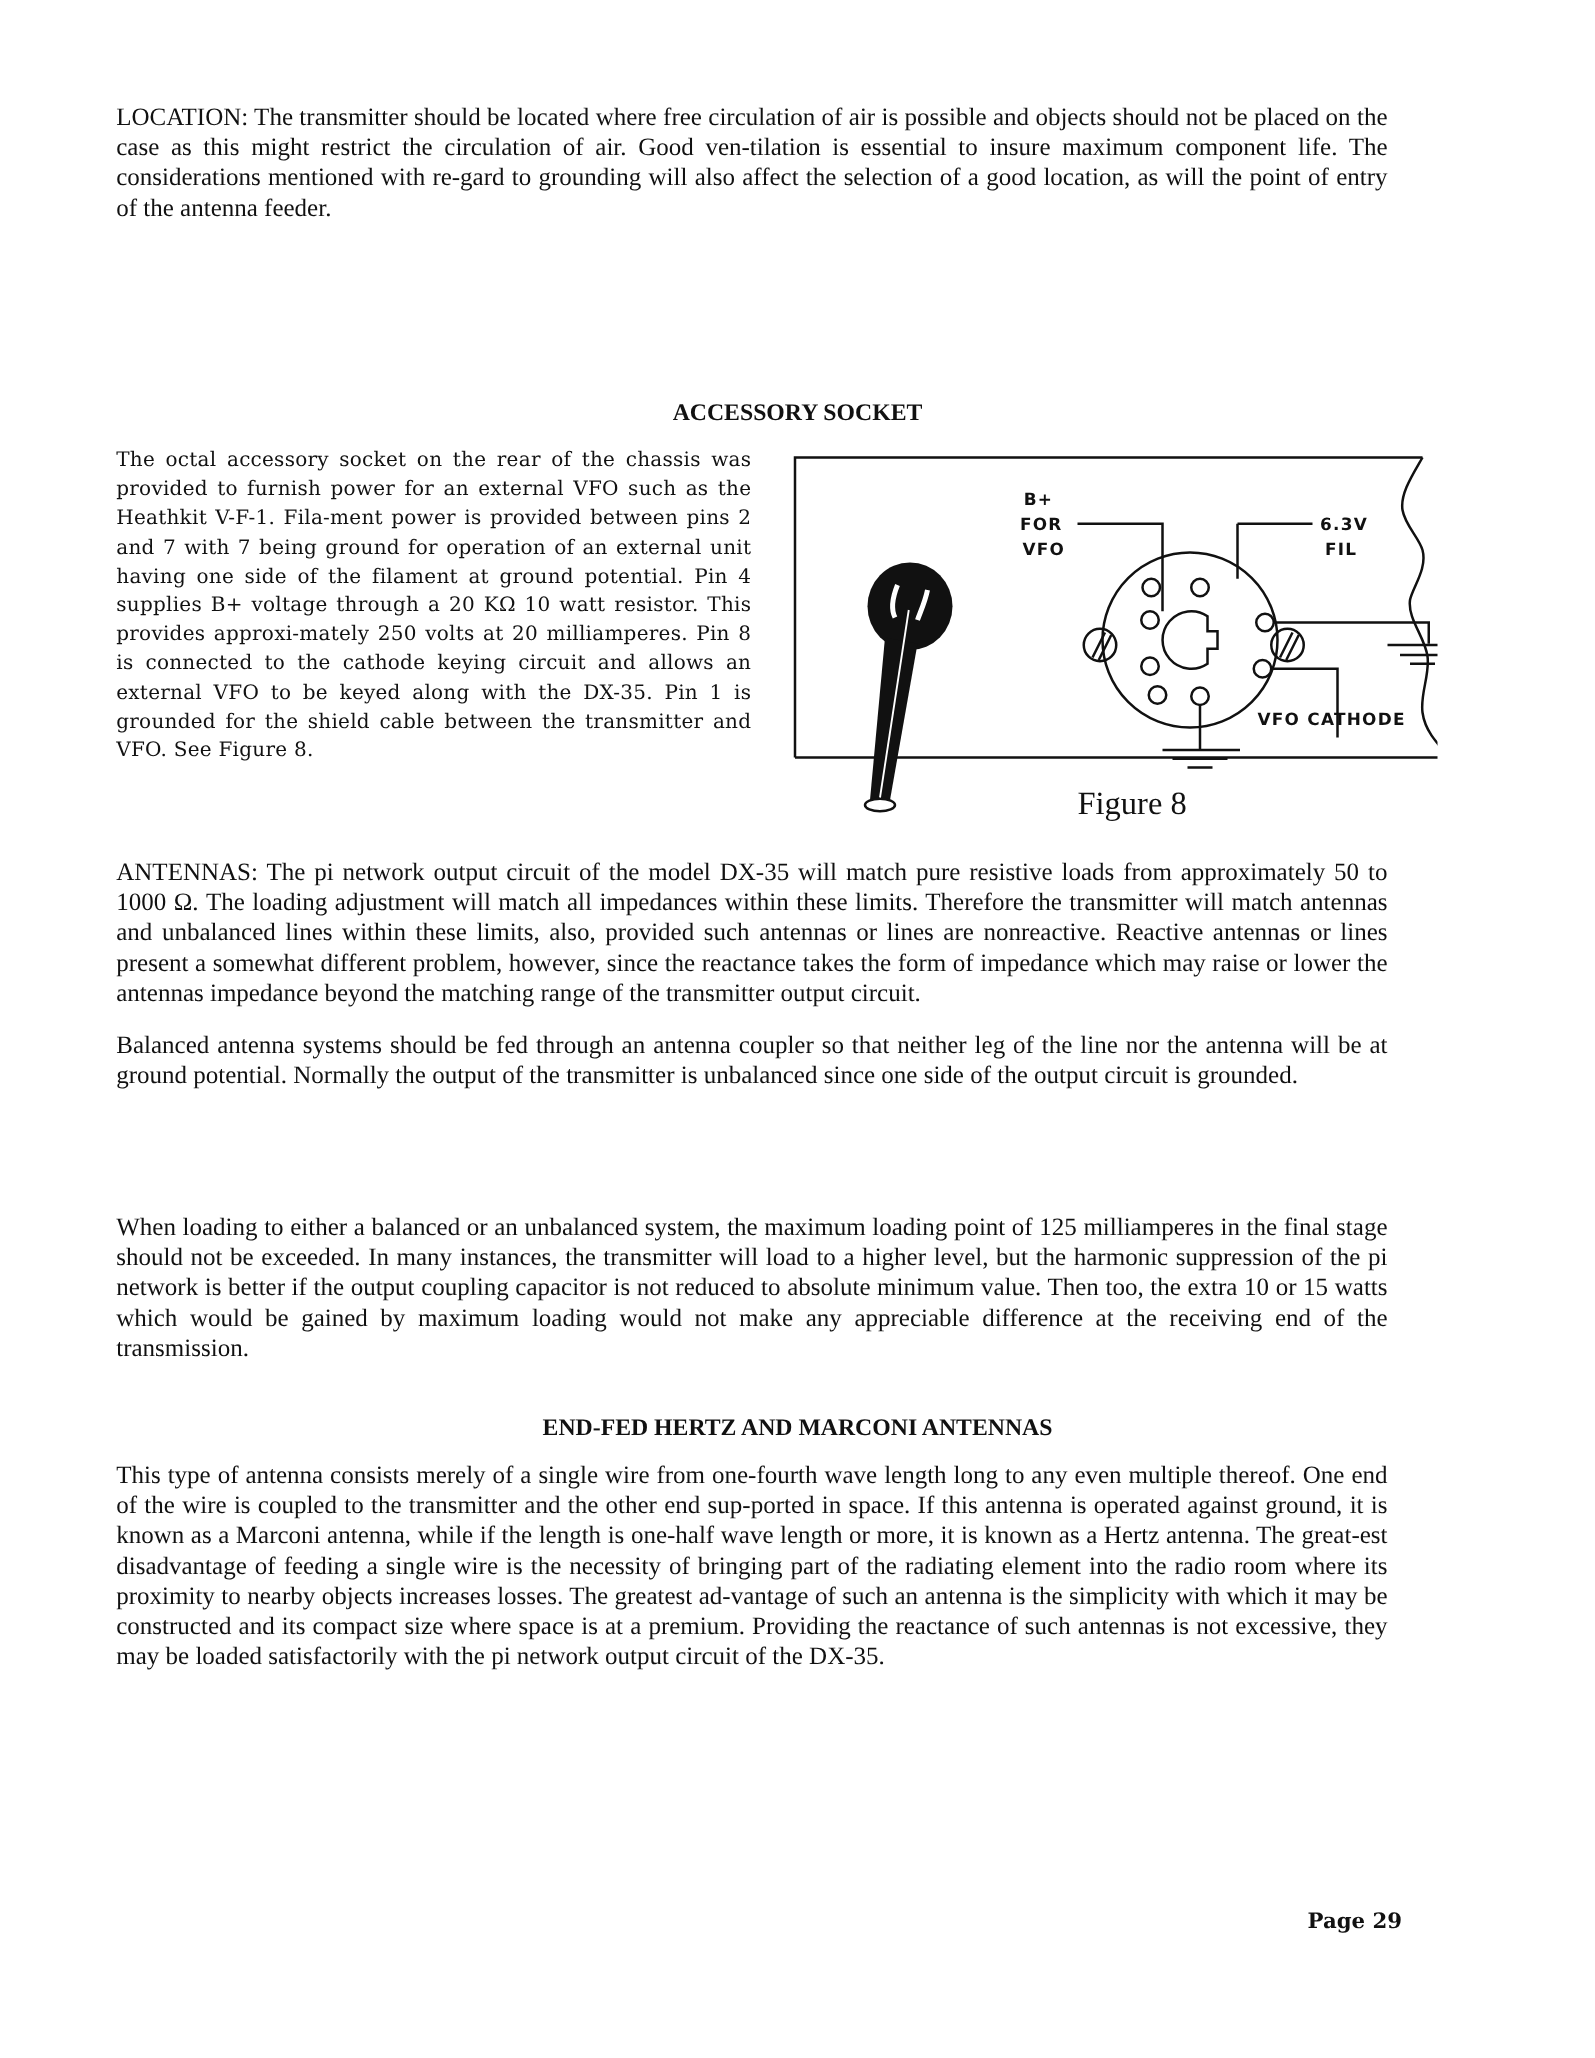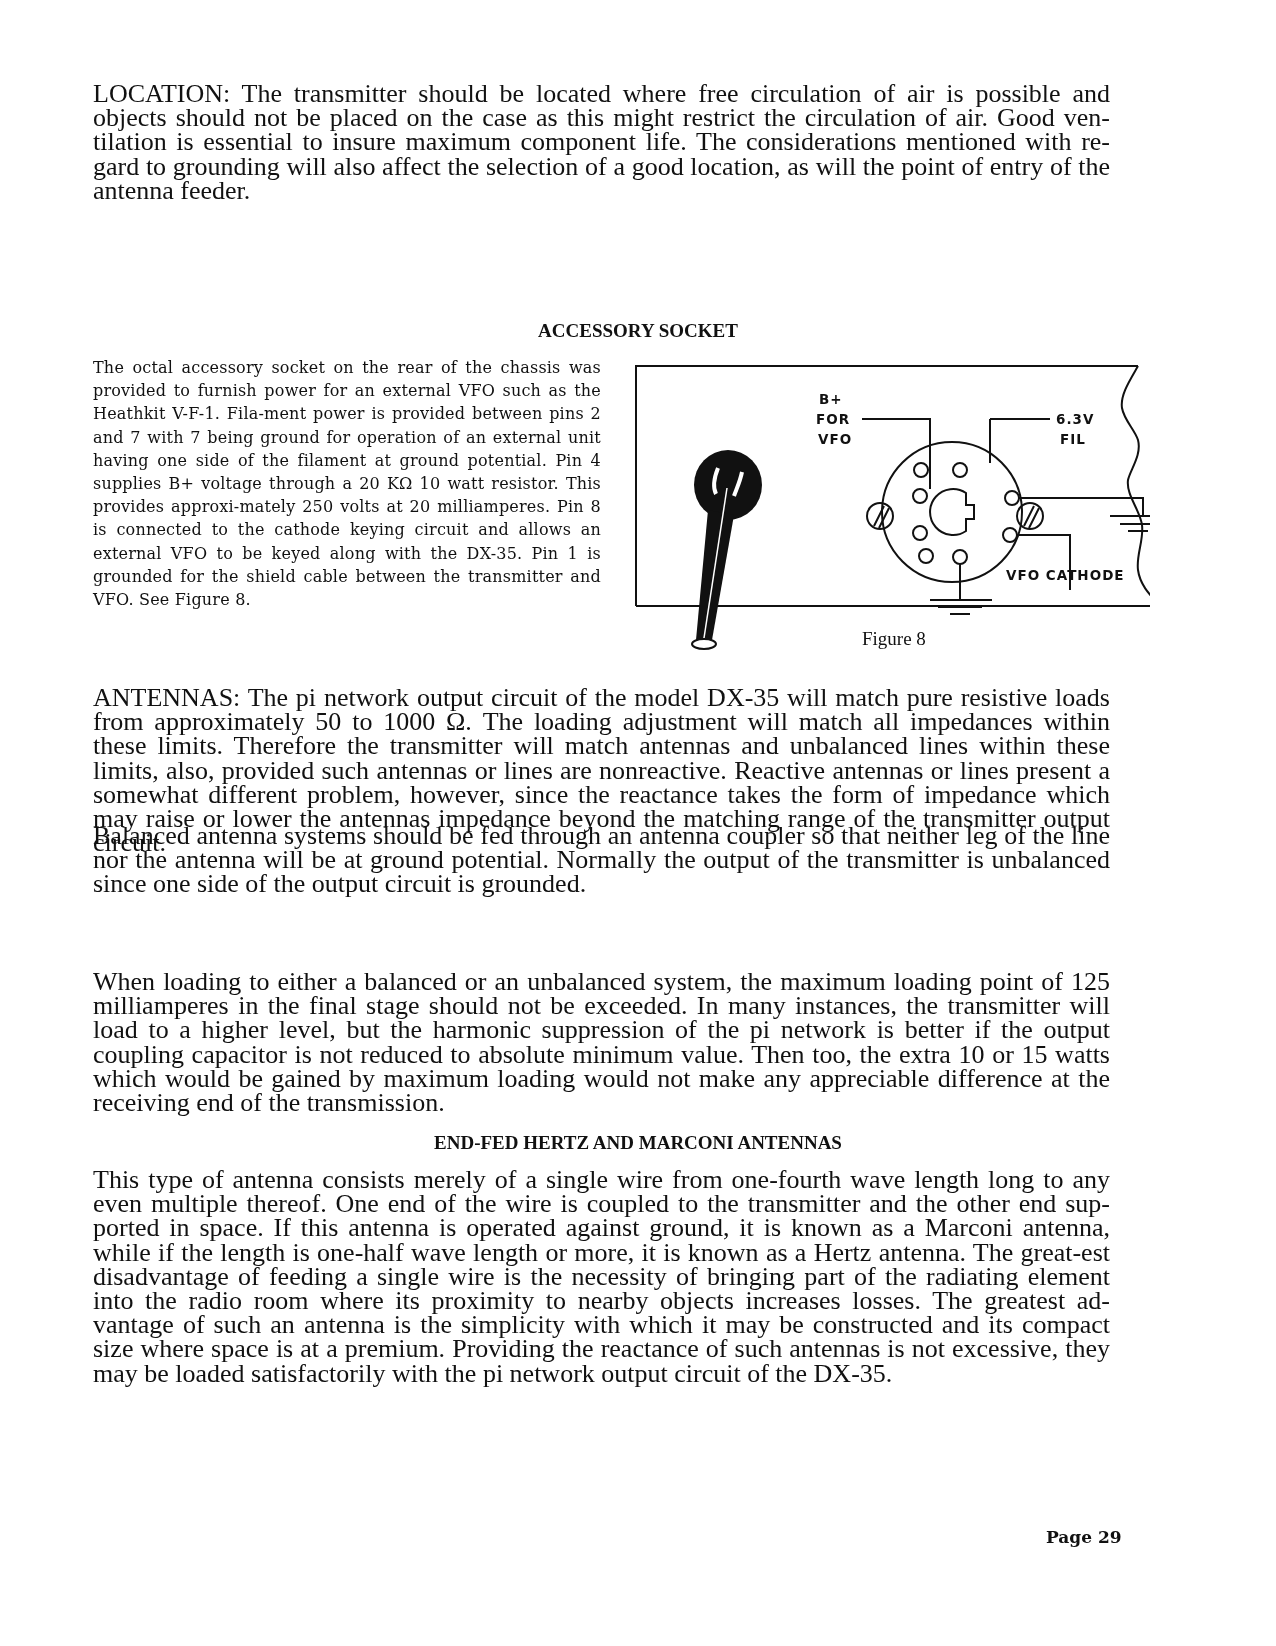--- a/index.html
+++ b/index.html
@@ -1,34 +1,34 @@
 <!DOCTYPE html>
 <html><head>
 <meta charset="utf-8">
 <style>
   html, body { margin: 0; padding: 0; background: #ffffff; }
   body { width: 1276px; height: 1646px; position: relative; overflow: hidden; color: #111; }
   .page { position: absolute; left: 0; top: 0; width: 1276px; height: 1646px; }
   .para {
     position: absolute; left: 93px; width: 1017px;
     font-family: "Liberation Serif", "DejaVu Serif", serif;
-    font-size: 26px; line-height: 24.2px; text-align: justify;
+    font-size: 20px; line-height: 24.2px; text-align: justify;
     text-align-last: left; margin: 0;
   }
   .para.narrow { width: 508px; font-family: "DejaVu Serif", serif; font-size: 16px; line-height: 23.2px; letter-spacing: 0.2px; }
   .heading {
     position: absolute; left: 0; width: 1276px; text-align: center;
     font-family: "Liberation Serif", "DejaVu Serif", serif; font-size: 19px; margin: 0;
   }
   .figure { position: absolute; left: 630px; top: 360px; width: 520px; height: 300px; }
   .figure svg { position: absolute; left: 0; top: 0; }
   .lbl { font-family: "DejaVu Sans", sans-serif; font-weight: bold; font-size: 13.5px; letter-spacing: 1px; fill: #111; }
   .caption {
     position: absolute; left: 862px; top: 628px;
-    font-family: "Liberation Serif", "DejaVu Serif", serif; font-size: 19px; margin: 0;
+    font-family: "Liberation Serif", "DejaVu Serif", serif; font-size: 26px; margin: 0;
   }
   .page-number {
     position: absolute; left: 1036px; top: 1517px;
     font-family: "DejaVu Serif", serif; font-weight: bold; font-size: 17px; margin: 10px;
   }
 </style>
 </head>
 <body>
 
 <div class="page">

